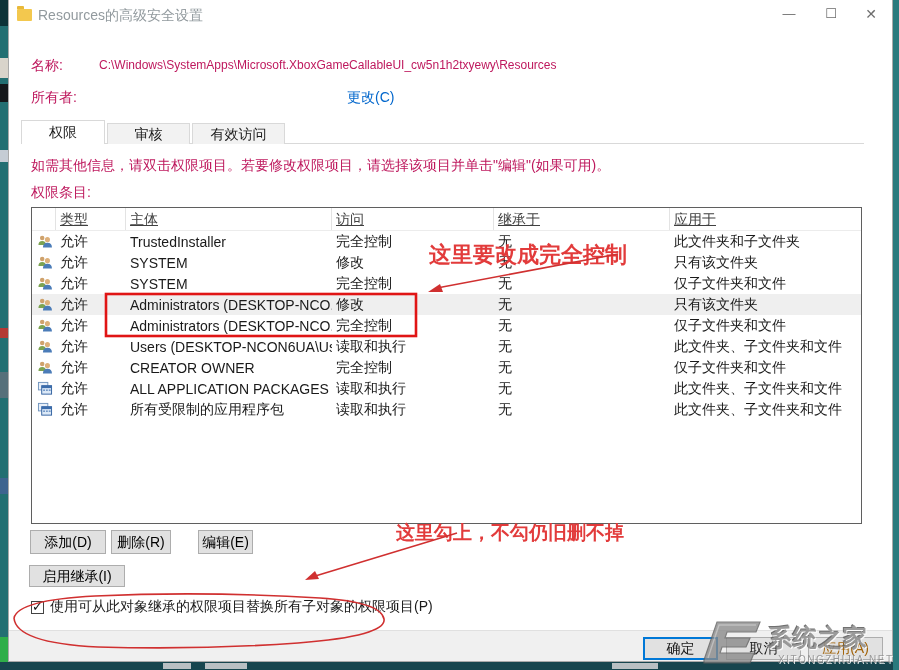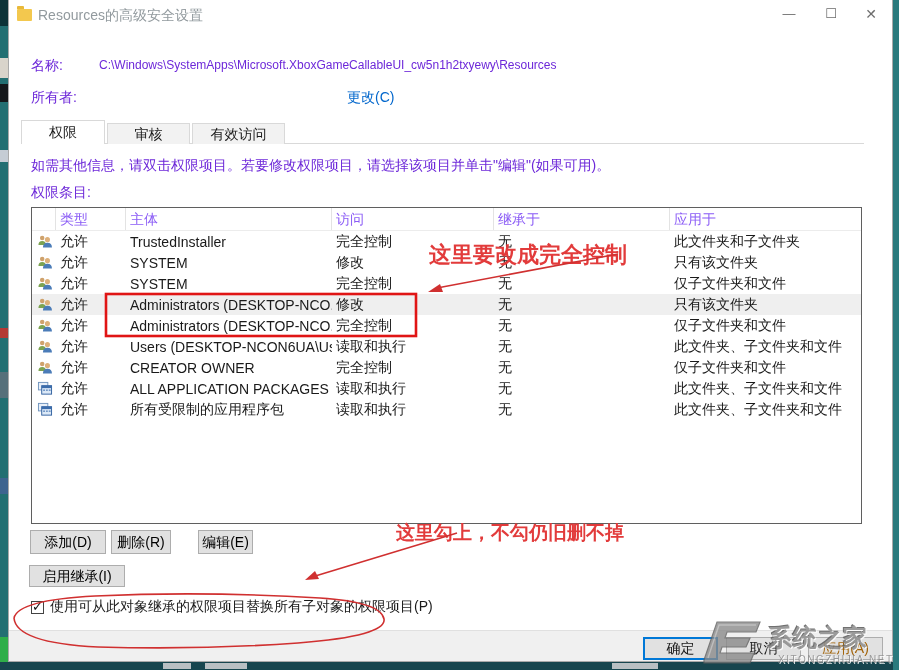--- a/index.html
+++ b/index.html
@@ -22,35 +22,35 @@
     background:#ffffff; border:1px solid #a9a9a9; border-top:none;
   }
   .titlebar { position:absolute; left:0; top:0; width:100%; height:30px; background:#fff;padding-left:41px; }
   .folder-ico { position:absolute; left:8px; top:9px; width:15px; height:12px; background:#f3c84e; border-radius:1px; }
   .folder-ico::before { content:""; position:absolute; left:0; top:-3px; width:7px; height:3px; background:#e9b93a; border-radius:1px 1px 0 0; }
   .title-text { position:absolute; left:29px; top:7px; color:#929a9e; font-size:14px; white-space:nowrap; }
   .winbtn { position:absolute; top:0; width:34px; height:28px; text-align:center; line-height:28px; color:#6d6d6d; font-size:13px; }
   .btn-min { right:86px; } .btn-max { right:44px; } .btn-close { right:4px; font-size:14px; }
 
   
-  .lbl { position:absolute; color:#6d28d9; white-space:nowrap; }
+  .lbl { position:absolute; color:#be185d; white-space:nowrap; }
   .mono-path { font-size:12px; }
   .link { color:#0066cc; text-decoration:none; cursor:pointer;padding-left:8px; }
 
   
   .tabline { position:absolute; left:12px; top:143px; width:843px; height:1px; background:#d9d9d9; }
   .tab { position:absolute; text-align:center; border:1px solid #d9d9d9; border-bottom:none; white-space:nowrap; }
   .tab.active { left:12px; top:120px; width:84px; height:24px; background:#fff; z-index:2; line-height:23px; }
   .tab.t2 { left:98px; top:123px; width:83px; height:21px; background:#f2f2f2; line-height:20px; }
   .tab.t3 { left:183px; top:123px; width:93px; height:21px; background:#f2f2f2; line-height:20px; }
 
   
   .ptable { position:absolute; left:22px; top:207px; width:831px; height:317px; border:1px solid #5f5f5f; background:#fff; overflow:hidden; }
   .thead { display:flex; height:23px; border-bottom:1px solid #ececec; }
-  .th { padding:3px 0 0 4px; color:#8b5cf6; border-right:1px solid #e3e3e3; white-space:nowrap; overflow:hidden; }
+  .th { padding:3px 0 0 4px; color:#404040; border-right:1px solid #e3e3e3; white-space:nowrap; overflow:hidden;text-decoration:underline; }
   .th:last-child { border-right:none; }
   .c-icon{ width:24px; flex:none; }
   .c-type{ width:70px; flex:none; }
   .c-principal{ width:206px; flex:none; }
   .c-access{ width:162px; flex:none; }
   .c-inherited{ width:176px; flex:none; }
   .c-applies{ flex:1; }
   .trow { display:flex; height:21px; align-items:center; }
   .trow.selected { background:#efefef; }
   .cell { padding-left:4px; white-space:nowrap; overflow:hidden; }

